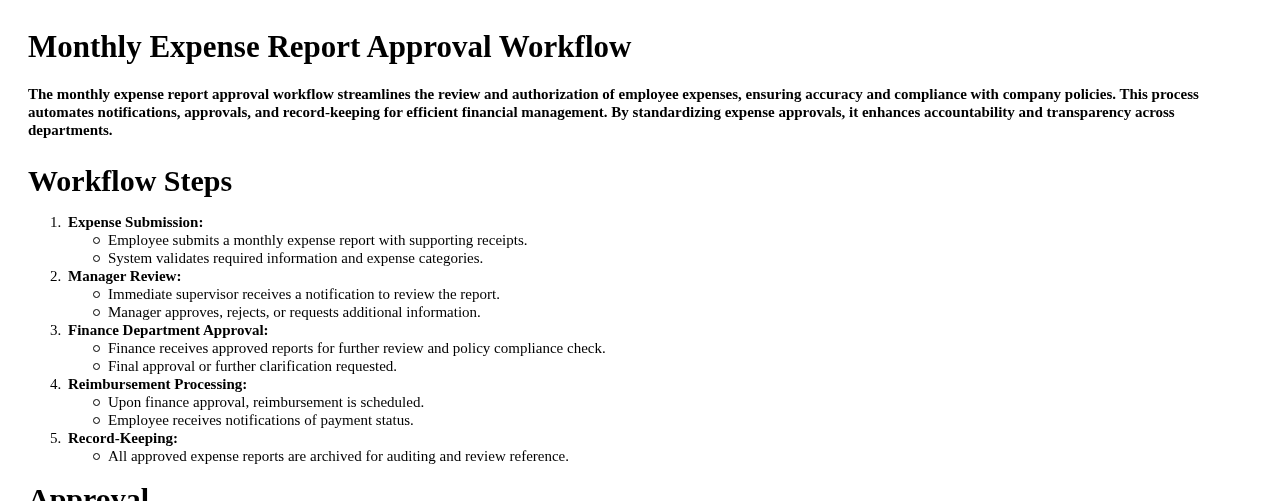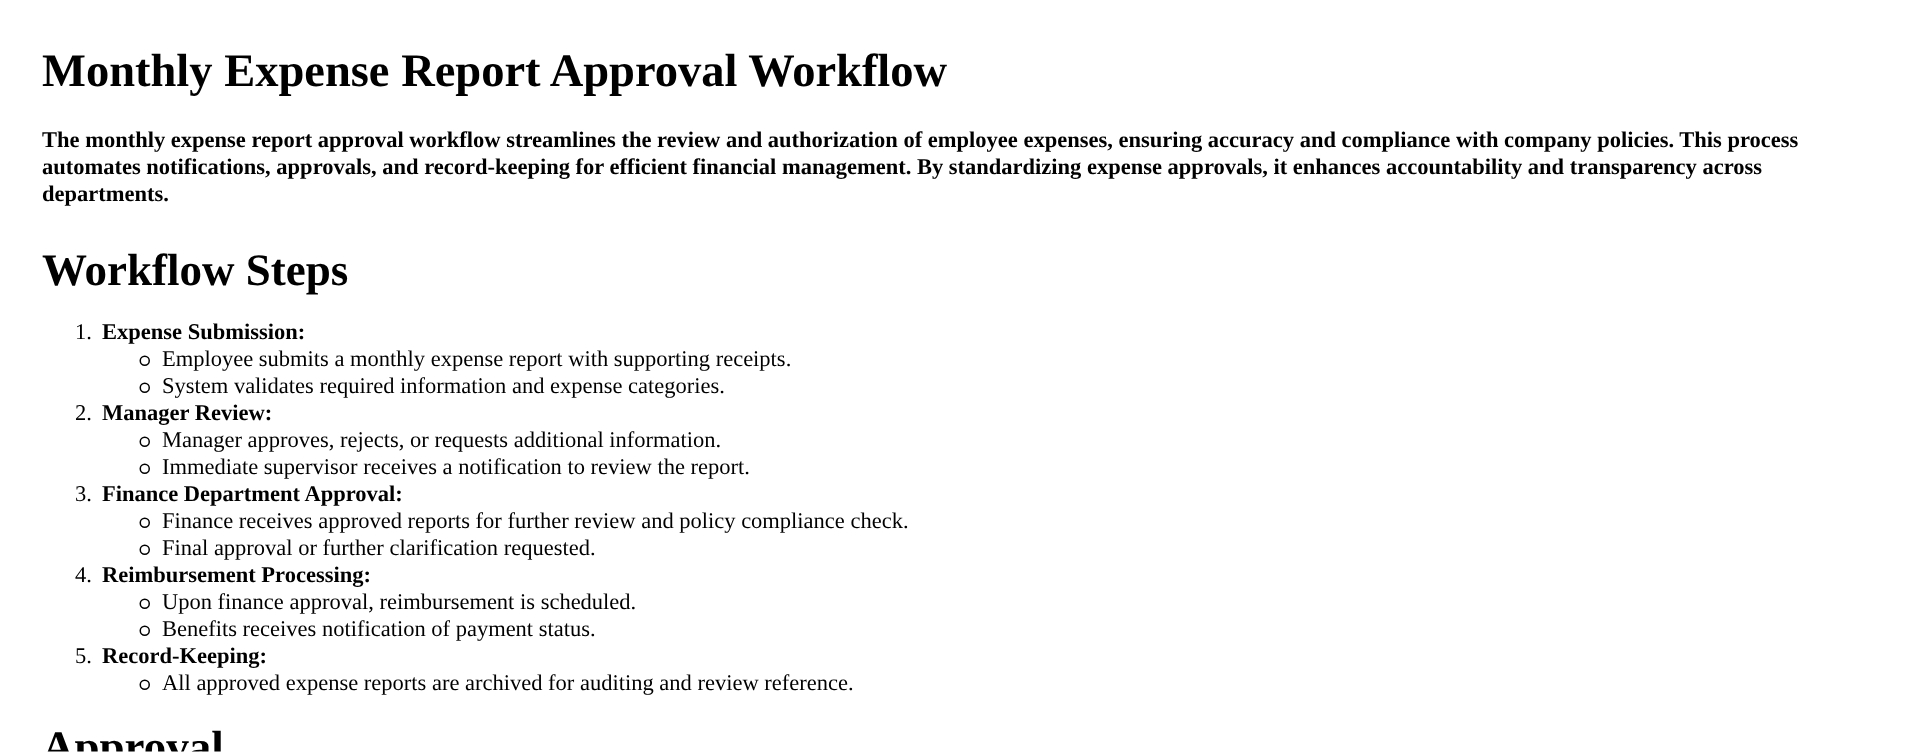--- a/index.html
+++ b/index.html
@@ -78,38 +78,38 @@
     <strong>Expense Submission:</strong>
     <ul class="sub">
       <li><span class="bullet"></span><span>Employee submits a monthly expense report with supporting receipts.</span></li>
       <li><span class="bullet"></span><span>System validates required information and expense categories.</span></li>
     </ul>
   </li>
   <li>
     <span class="step-num">2.</span>
     <strong>Manager Review:</strong>
     <ul class="sub">
+      <li><span class="bullet"></span><span>Immediate supervisor receives a notification to review the report.</span></li>
       <li><span class="bullet"></span><span>Manager approves, rejects, or requests additional information.</span></li>
-      <li><span class="bullet"></span><span>Immediate supervisor receives a notification to review the report.</span></li>
     </ul>
   </li>
   <li>
     <span class="step-num">3.</span>
     <strong>Finance Department Approval:</strong>
     <ul class="sub">
       <li><span class="bullet"></span><span>Finance receives approved reports for further review and policy compliance check.</span></li>
       <li><span class="bullet"></span><span>Final approval or further clarification requested.</span></li>
     </ul>
   </li>
   <li>
     <span class="step-num">4.</span>
     <strong>Reimbursement Processing:</strong>
     <ul class="sub">
       <li><span class="bullet"></span><span>Upon finance approval, reimbursement is scheduled.</span></li>
-      <li><span class="bullet"></span><span>Benefits receives notification of payment status.</span></li>
+      <li><span class="bullet"></span><span>Employee receives notifications of payment status.</span></li>
     </ul>
   </li>
   <li>
     <span class="step-num">5.</span>
     <strong>Record-Keeping:</strong>
     <ul class="sub">
       <li><span class="bullet"></span><span>All approved expense reports are archived for auditing and review reference.</span></li>
     </ul>
   </li>
 </ol>

